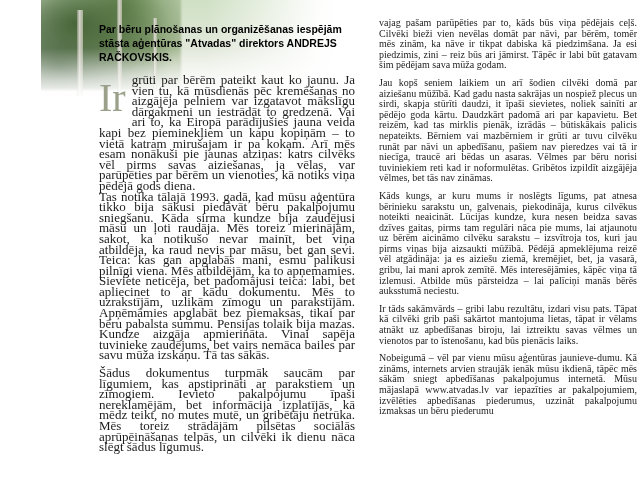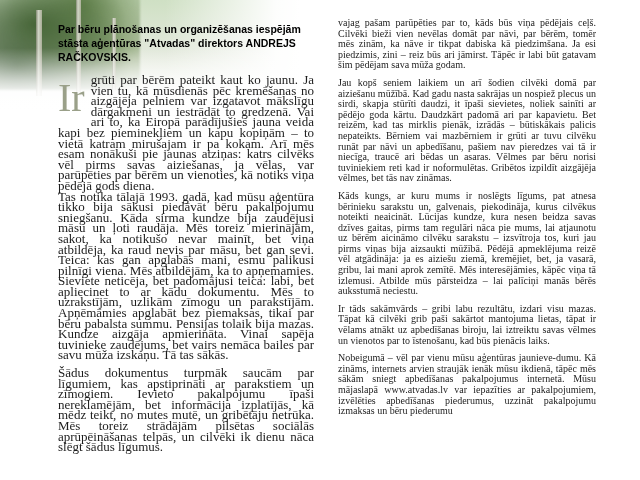--- a/index.html
+++ b/index.html
@@ -12,20 +12,21 @@
     overflow: hidden;
     background: #ffffff;
     font-family: "Liberation Serif", serif;
     color: #1a1a1a;
   }
   .page {
     position: relative;
     width: 592px;
     height: 480px;
     background: #ffffff;
+    margin-left: 41px;
   }
   
   .photo-strip {
     position: absolute;
     left: 0;
     top: 0;
     width: 300px;
     height: 120px;
     overflow: hidden;
     z-index: 0;
@@ -145,18 +146,18 @@
       </div>
 
       <p class="body">Tas notika tālajā 1993. gadā, kad mūsu aģentūra tikko bija sākusi piedāvāt bēru pakalpojumu sniegšanu. Kāda sirma kundze bija zaudējusi māsu un ļoti raudāja. Mēs toreiz mierinājām, sakot, ka notikušo nevar mainīt, bet viņa atbildēja, ka raud nevis par māsu, bet gan sevi. Teica: kas gan apglabās mani, esmu palikusi pilnīgi viena. Mēs atbildējām, ka to apņemamies. Sieviete neticēja, bet padomājusi teica: labi, bet apliecinet to ar kādu dokumentu. Mēs to uzrakstījām, uzlikām zīmogu un parakstījām. Apņēmāmies apglabāt bez piemaksas, tikai par bēru pabalsta summu. Pensijas tolaik bija mazas. Kundze aizgāja apmierināta. Vinai sapēja tuvinieke zaudējums, bet vairs nemāca bailes par savu mūža izskaņu. Tā tas sākās.</p>
       <p class="body">Šādus dokumentus turpmāk saucām par līgumiem, kas apstiprināti ar parakstiem un zīmogiem. Ievieto pakalpojumu īpaši nereklamējām, bet informācija izplatījās, kā mēdz teikt, no mutes mutē, un gribētāju netrūka. Mēs toreiz strādājām pilsētas sociālās aprūpēināšanas telpās, un cilvēki ik dienu nāca slēgt šādus līgumus.</p>
     </div>
 
     <div class="col-right">
       <p class="body">vajag pašam parūpēties par to, kāds būs viņa pēdējais ceļš. Cilvēki bieži vien nevēlas domāt par nāvi, par bērēm, tomēr mēs zinām, ka nāve ir tikpat dabiska kā piedzimšana. Ja esi piedzimis, zini – reiz būs ari jāmirst. Tāpēc ir labi būt gatavam šim pēdējam sava mūža godam.</p>
       <p class="body">Jau kopš seniem laikiem un arī šodien cilvēki domā par aiziešanu mūžībā. Kad gadu nasta sakrājas un nospiež plecus un sirdi, skapja stūrīti daudzi, it īpaši sievietes, noliek sainīti ar pēdējo goda kārtu. Daudzkārt padomā ari par kapavietu. Bet reizēm, kad tas mirklis pienāk, izrādās – būtiskākais palicis nepateikts. Bērniem vai mazbērniem ir grūti ar tuvu cilvēku runāt par nāvi un apbedīšanu, pašiem nav pieredzes vai tā ir niecīga, traucē ari bēdas un asaras. Vēlmes par bēru norisi tuviniekiem reti kad ir noformulētas. Gribētos izpildīt aizgājēja vēlmes, bet tās nav zināmas.</p>
       <p class="body">Kāds kungs, ar kuru mums ir noslēgts līgums, pat atnesa bērinieku sarakstu un, galvenais, piekodināja, kurus cilvēkus noteikti neaicināt. Lūcijas kundze, kura nesen beidza savas dzīves gaitas, pirms tam regulāri nāca pie mums, lai atjaunotu uz bērēm aicināmo cilvēku sarakstu – izsvītroja tos, kuri jau pirms viņas bija aizsaukti mūžībā. Pēdējā apmeklējuma reizē vēl atgādināja: ja es aiziešu ziemā, kremējiet, bet, ja vasarā, gribu, lai mani aprok zemītē. Mēs interesējāmies, kāpēc viņa tā izlemusi. Atbilde mūs pārsteidza – lai palīciņi manās bērēs auksstumā neciestu.</p>
-      <p class="body">Ir tāds sakāmvārds – gribi labu rezultātu, izdari visu mazas. Tāpat kā cilvēki grib paši sakārtot mantojuma lietas, tāpat ir vēlams atnākt uz apbedīšanas biroju, lai iztreiktu savas vēlmes un vienotos par to īstenošanu, kad būs pienācis laiks.</p>
+      <p class="body">Ir tāds sakāmvārds – gribi labu rezultātu, izdari visu pats. Tāpat kā cilvēki grib paši sakārtot mantojuma lietas, tāpat ir vēlams atnākt uz apbedīšanas biroju, lai iztreiktu savas vēlmes un vienotos par to īstenošanu, kad būs pienācis laiks.</p>
       <p class="body">Nobeigumā – vēl par vienu mūsu aģentūras jaunieve-dumu. Kā zināms, internets arvien straujāk ienāk mūsu ikdienā, tāpēc mēs sākām sniegt apbedīšanas pakalpojumus internetā. Mūsu mājaslapā www.atvadas.lv var iepazīties ar pakalpojumiem, izvēlēties apbedīšanas piederumus, uzzināt pakalpojumu izmaksas un bēru piederumu</p>
     </div>
 
   </div>
 </div>
 
 </body></html>

